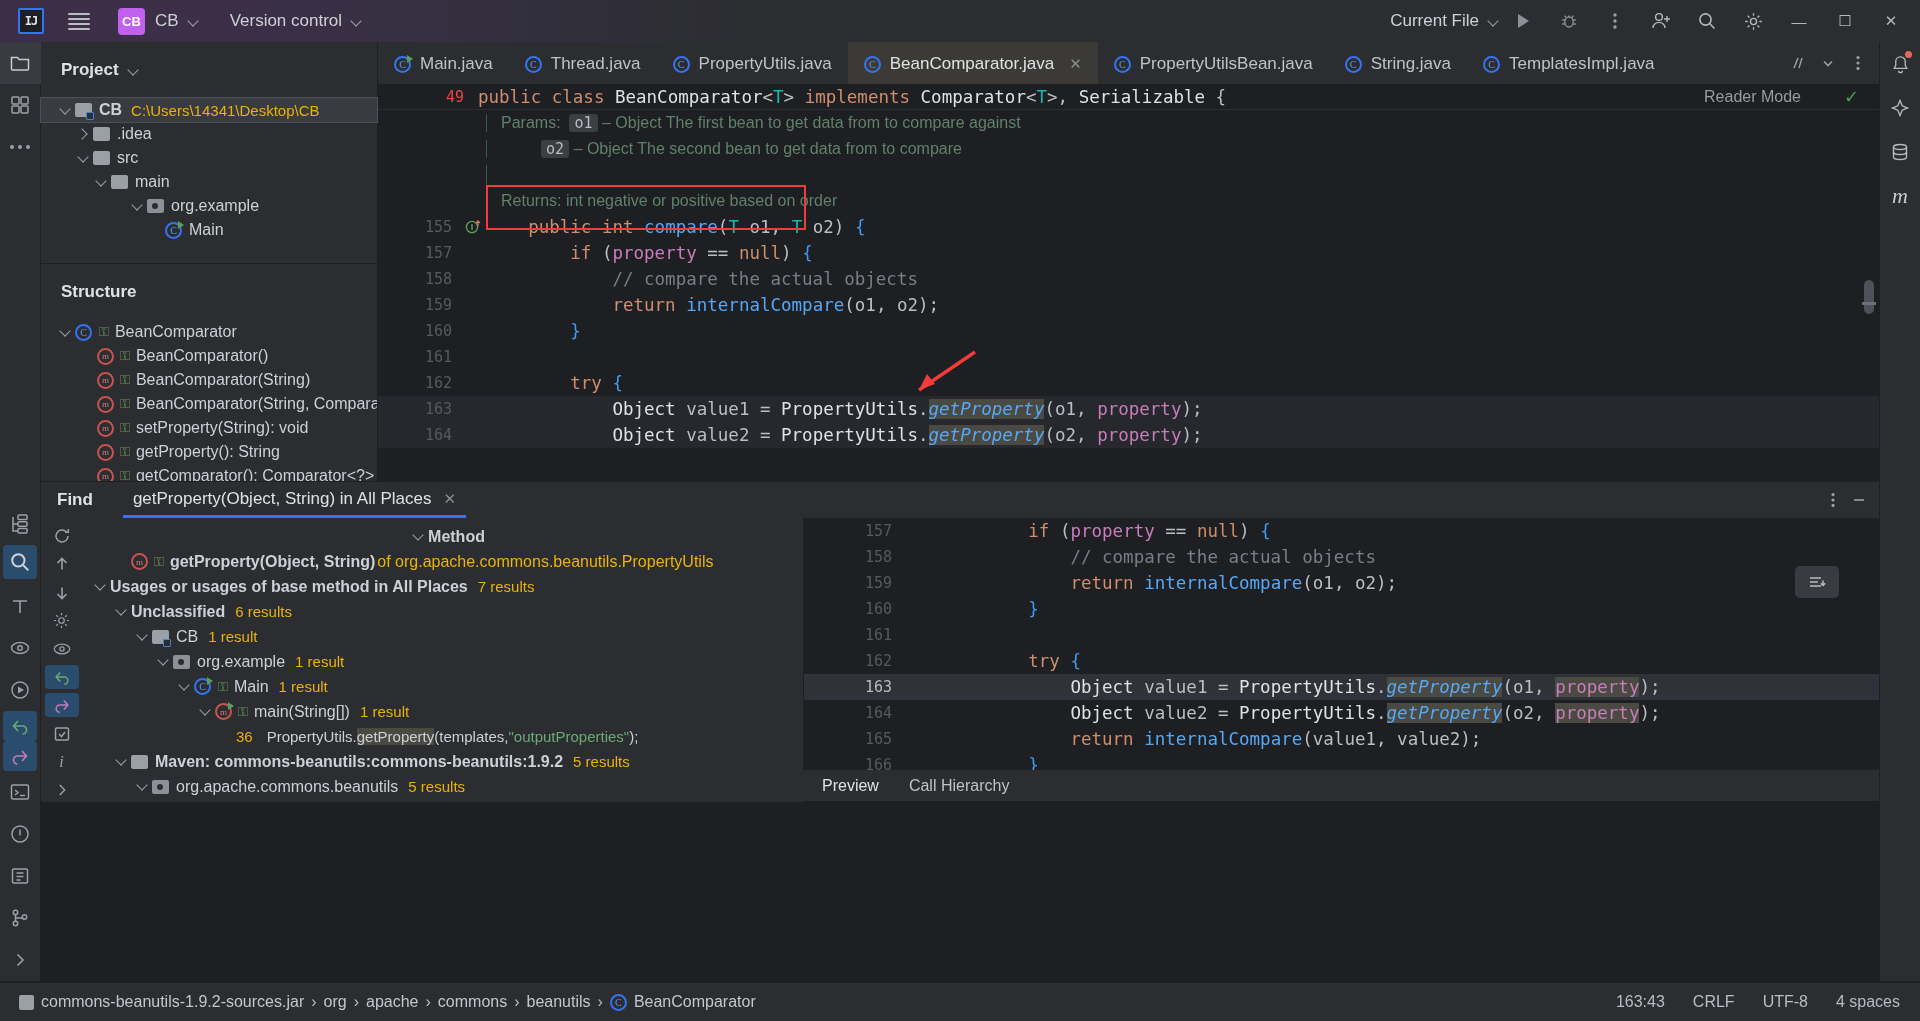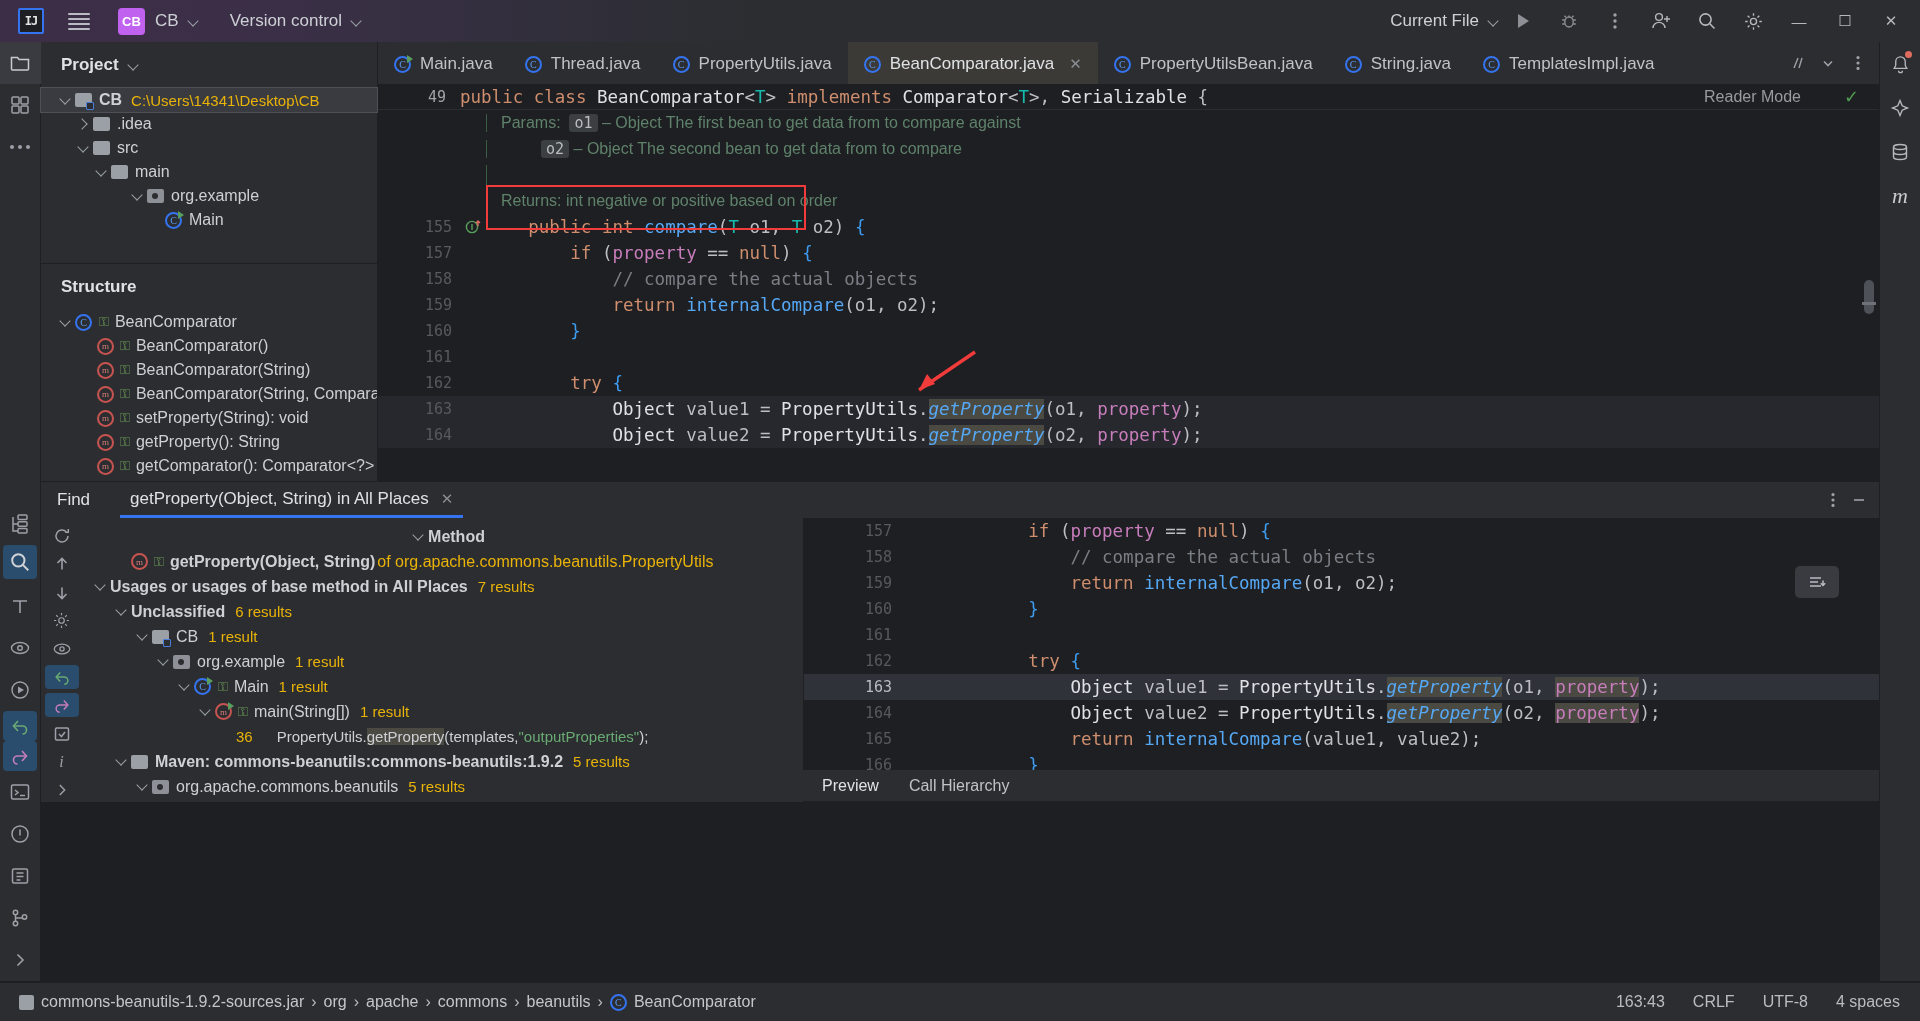--- a/index.html
+++ b/index.html
@@ -62,21 +62,21 @@
     background:#2b2d30; border-left:1px solid #1e1f22;
     display:flex; flex-direction:column; align-items:center;
   }
   #railright .ri { width:41px; height:44px; display:flex; align-items:center; justify-content:center; color:#9da0a8; position:relative;}
 
   
   #projpanel {
     position:absolute; left:41px; top:42px; width:337px; height:428px;
     background:#2b2d30; border-right:1px solid #1e1f22;
   }
-  .panel-hdr { height:46px; display:flex; align-items:center; padding-left:20px; font-size:17px; color:#dfe1e5; font-weight:bold;}
+  .panel-hdr { height:56px; display:flex; align-items:center; padding-left:20px; font-size:17px; color:#dfe1e5; font-weight:bold;}
   .tree { font-size:16px; color:#ced0d6; }
   .trow { height:24px; display:flex; align-items:center; white-space:nowrap; }
   .trow.sel { background:#393b40; outline:1px solid #4d5157; }
   .tw { width:20px; height:20px; display:inline-flex; align-items:center; justify-content:center; flex:0 0 auto;}
   .tw .arr { width:8px;height:8px;border-right:1.5px solid #9aa0a6;border-bottom:1.5px solid #9aa0a6; }
   .tw .arr.down { transform:rotate(45deg); margin-top:-3px;}
   .tw .arr.right { transform:rotate(-45deg); margin-left:-3px;}
   .ficon { width:17px;height:14px;flex:0 0 auto;margin-right:7px; position:relative; }
   .ficon.grey { background:#9aa0a6; border-radius:2px; }
   .ficon.blue { background:#4a7edb; border-radius:2px; }
@@ -114,21 +114,21 @@
   .tab .xc { color:#8a8d93; font-size:15px; margin-left:6px; }
   #tabs-right { position:absolute; right:0; top:0; height:42px; display:flex; align-items:center; background:#2b2d30; padding-right:6px;}
   .tabtool { width:30px;height:42px;display:flex;align-items:center;justify-content:center;color:#9da0a8;font-size:15px;}
 
   
   #sticky {
     position:absolute; left:378px; top:84px; width:1501px; height:26px;
     background:#1e1f22; display:flex; align-items:center;
     border-bottom:1px solid #2b2d30;
   }
-  #sticky .gut { width:82px; text-align:right; padding-right:14px; color:#a3a3a3; font-size:15px;}
+  #sticky .gut { width:100px; text-align:right; padding-right:14px; color:#ef4444; font-size:15px;}
   .readermode { position:absolute; right:78px; color:#989b9f; font-size:16px; }
   .checkmark { position:absolute; right:20px; color:#4f9c52; font-size:18px; }
 
   
   #editor {
     position:absolute; left:378px; top:110px; width:1501px; height:365px;
     background:#1e1f22; overflow:hidden;
   }
   .eline { height:26px; display:flex; align-items:center; white-space:pre; }
   .gutter { width:82px; text-align:right; padding-right:8px; color:#565a5e; font-size:15px;
@@ -154,21 +154,21 @@
   }
   
   #arrow { position:absolute; left:905px; top:350px; width:80px; height:45px; z-index:20;}
 
   
   #findwin {
     position:absolute; left:41px; top:481px; width:1838px; height:320px;
     background:#2b2d30; border-top:1px solid #1e1f22;
   }
   #findhdr { height:36px; display:flex; align-items:center; padding-left:16px; gap:0px; position:relative;}
-  #findhdr .ftitle { font-weight:normal; font-size:17px; color:#dfe1e5; margin-right:30px;}
+  #findhdr .ftitle { font-weight:bold; font-size:17px; color:#dfe1e5; margin-right:30px;}
   #findtab {
     height:36px; display:flex; align-items:center; gap:12px; padding:0 10px;
     border-bottom:3px solid #3574f0; color:#dfe1e5; font-size:17px;
   }
   #findhdr .right-tools { position:absolute; right:12px; display:flex; gap:16px; align-items:center; color:#9da0a8;}
 
   #findbody { position:absolute; left:0; top:36px; width:100%; height:284px; display:flex; }
   #findrail { width:41px; background:#2b2d30; display:flex; flex-direction:column; align-items:center; padding-top:6px; gap:4px;}
   #findrail .fi { width:34px;height:30px;display:flex;align-items:center;justify-content:center;color:#9da0a8;font-size:16px;}
   #findtree { flex:0 0 722px; background:#2b2d30; overflow:hidden; padding-top:6px; font-size:16px; border-right:1px solid #1e1f22;}
@@ -722,21 +722,21 @@
           <span class="tw">
             <i class="arr down"></i>
           </span>
           <span class="micon" style="position: relative;">m<i style="position: absolute; right: -4px; top: -3px; width: 0px; height: 0px; border-left: 6px solid rgb(90, 158, 94); border-top: 4px solid transparent; border-bottom: 4px solid transparent;"></i></span>
           <span class="lock">⚿</span>
           <span>main(String[])</span>
           <span class="dim" style="margin-left: 10px; font-size: 15px;">1 result</span>
         </div>
         <div class="frow" style="padding-left: 134px;">
           <span class="tw"></span>
-          <span style="font-size: 15px;"><span class="dim" style="margin-right:24px">36</span>PropertyUtils.<span style="background:#4a4a42;">getProperty</span>(templates,<span class="str">"outputProperties"</span>);</span>
+          <span style="font-size: 15px;"><span class="dim" style="margin-right:14px">36</span>PropertyUtils.<span style="background:#4a4a42;">getProperty</span>(templates,<span class="str">"outputProperties"</span>);</span>
         </div>
         <div class="frow" style="padding-left: 29px;">
           <span class="tw">
             <i class="arr down"></i>
           </span>
           <span class="ficon grey"></span>
           <span class="bold">Maven: commons-beanutils:commons-beanutils:1.9.2</span>
           <span class="dim" style="margin-left: 10px; font-size: 15px;">5 results</span>
         </div>
         <div class="frow" style="padding-left: 50px;">

